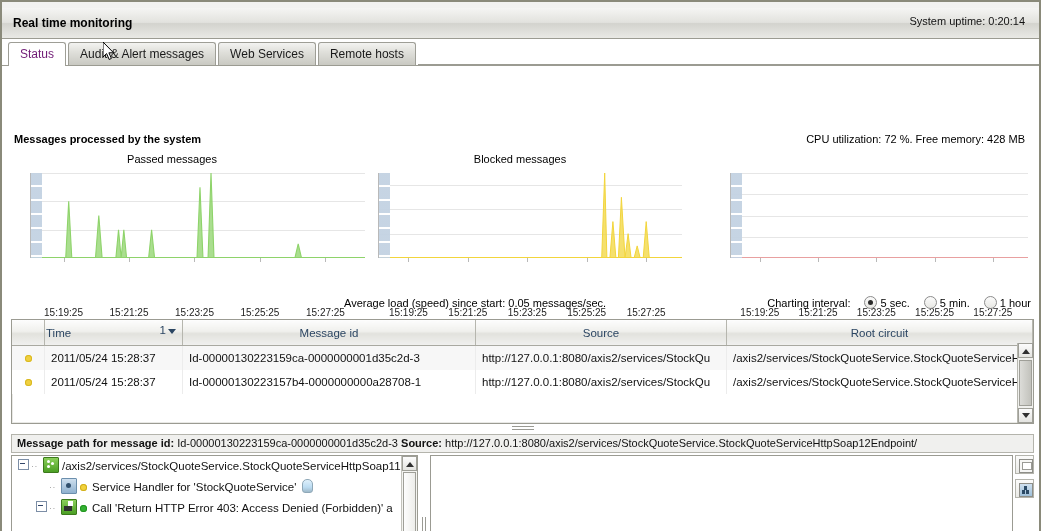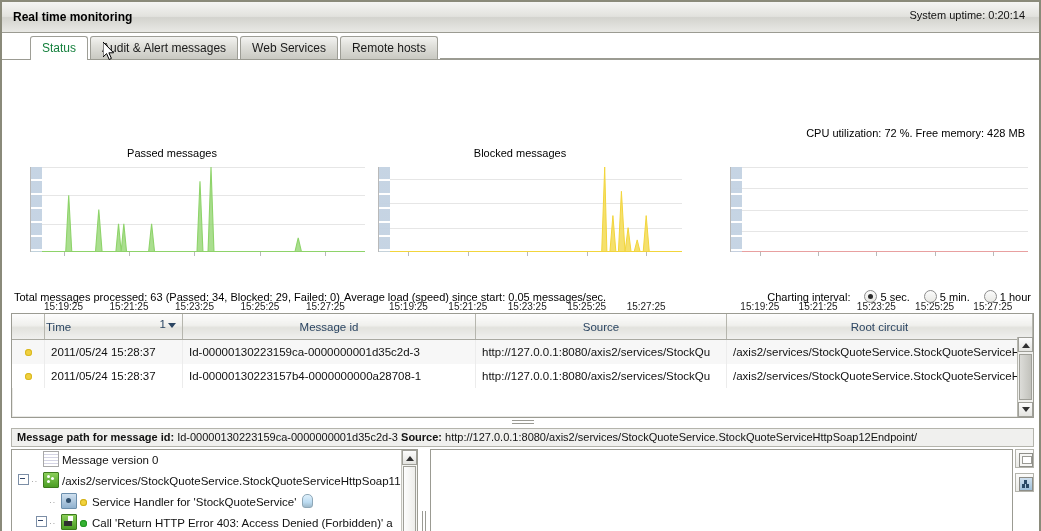--- a/index.html
+++ b/index.html
@@ -15,21 +15,21 @@
     box-sizing:border-box;
     border:2px solid #8a8a7a;
     background:#f2f2f0;
   }
 
   
   .titlebar{
     position:relative;height:30px;
     background:linear-gradient(to bottom,#f5f5f3 0%,#e2e2de 48%,#d3d3ce 52%,#e9e9e5 100%);
     border-bottom:1px solid #9b9b92;
-    display:flex;align-items:center;
+    display:flex;align-items:center;margin-top:6px;
   }
   .titlebar .title{
     font-weight:bold;font-size:12px;margin-left:11px;color:#000;
   }
   .titlebar .uptime{
     position:absolute;right:14px;top:7px;font-size:11px;color:#111;
   }
 
   
   .tabstrip{
@@ -47,24 +47,24 @@
     border-radius:3px 3px 0 0;
     background:linear-gradient(to bottom,#f3f3f1 0%,#e0e0db 40%,#c9c9c2 100%);
     margin-right:2px;
     position:relative;
     cursor:default;
     white-space:nowrap;
   }
   .tab.active{
     background:#ffffff;
     border-color:#9e9e96;
-    color:#15803d;
+    color:#701a75;
     z-index:3;
     margin-bottom:-1px;
-    height:23px;line-height:23px;margin-left:22px;
+    height:23px;line-height:23px;
   }
   .tabfill{flex:1;border-bottom:1px solid #9b9b92;}
 
   
   .content{
     position:relative;
     background:#ffffff;
     height:474px;
   }
   .section-title{
@@ -367,20 +367,21 @@
   <div class="tabstrip">
     <div class="tab active">Status</div>
     <div class="tab">Audit &amp; Alert messages</div>
     <div class="tab">Web Services</div>
     <div class="tab">Remote hosts</div>
     <div class="tabfill"></div>
   </div>
 
   <div class="content">
 
+    <div class="section-title">Messages processed by the system</div>
     <div class="cpuinfo">CPU utilization:  72 %.  Free memory: 428 MB</div>
 
     <div class="charts">
 
       <div class="chart" style="left:0px;padding-left:31px;">
         <div class="ctitle">Passed messages</div>
         <div class="plot">
           <div class="plotarea" id="plot0">
               <div class="gridline" style="top: 56.6667px;"></div>
               <div class="gridline" style="top: 28.3333px;"></div>
@@ -454,21 +455,20 @@
             <div class="xtickmark" style="left: 49.1%;"></div>
             <div class="xlabel" style="left: 68.65%;">15:25:25</div>
             <div class="xtickmark" style="left: 68.65%;"></div>
             <div class="xlabel" style="left: 88.2%;">15:27:25</div>
             <div class="xtickmark" style="left: 88.2%;"></div>
           </div>
       </div>
     </div>
 
     <div class="statsline">
-      <div class="stats-total">Total messages processed:  63  (Passed: 34, Blocked: 29, Failed: 0)</div>
       <div class="stats-load">Average load (speed) since start: 0.05 messages/sec.</div>
       <div class="interval">
         <span>Charting interval:</span>
         <span class="radiogrp"><span class="radio on"></span><span>5 sec.</span></span>
         <span class="radiogrp"><span class="radio"></span><span>5 min.</span></span>
         <span class="radiogrp"><span class="radio"></span><span>1 hour</span></span>
       </div>
     </div>
 
     <div class="tablewrap">
@@ -518,21 +518,20 @@
       <div class="grip"></div>
     </div>
 
     <div class="pathbar">
       <b>Message path for message id:</b><span> Id-00000130223159ca-0000000001d35c2d-3 </span><b>Source:</b><span> http://127.0.0.1:8080/axis2/services/StockQuoteService.StockQuoteServiceHttpSoap12Endpoint/</span>
     </div>
 
     <div class="bottom">
       <div class="treebox">
         <div class="treeinner" id="treeinner">
-            <div class="trow" style="padding-left: 6px;"><span style="display: inline-block; width: 13px;"></span><span class="dots"></span><span class="ico ico-doc"></span><span>Message version 0</span></div>
             <div class="trow" style="padding-left: 6px;"><span class="expander"></span><span class="dots">∙∙</span><span class="ico ico-circuit"></span><span>/axis2/services/StockQuoteService.StockQuoteServiceHttpSoap11</span></div>
             <div class="trow" style="padding-left: 24px;"><span style="display: inline-block; width: 13px;"></span><span class="dots">∙∙</span><span class="ico ico-handler"></span><span class="sdot yellow"></span><span>Service Handler for 'StockQuoteService'</span><span class="bulb"></span></div>
             <div class="trow" style="padding-left: 24px;"><span class="expander"></span><span class="dots">∙∙</span><span class="ico ico-call"></span><span class="sdot green"></span><span>Call 'Return HTTP Error 403: Access Denied (Forbidden)' a</span></div>
           </div>
         <div class="treescroll">
           <div class="arrow up">
               <i></i>
             </div>
           <div class="thumb"></div>
 

